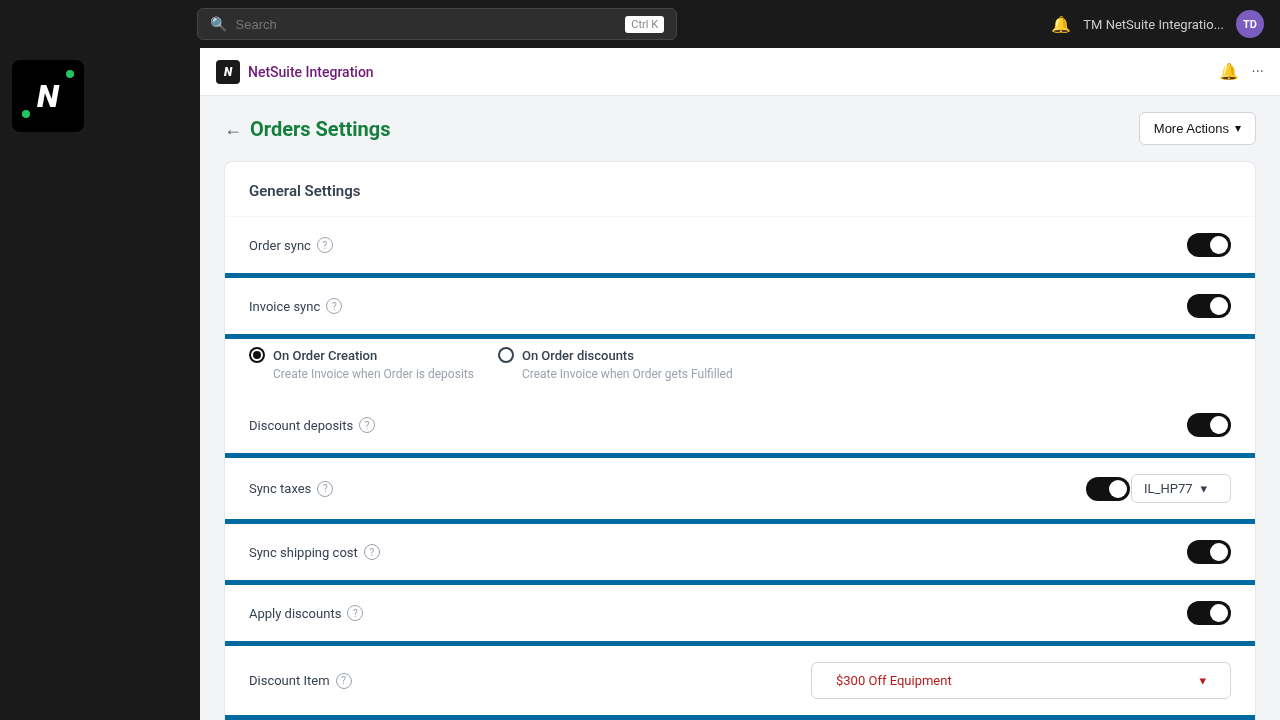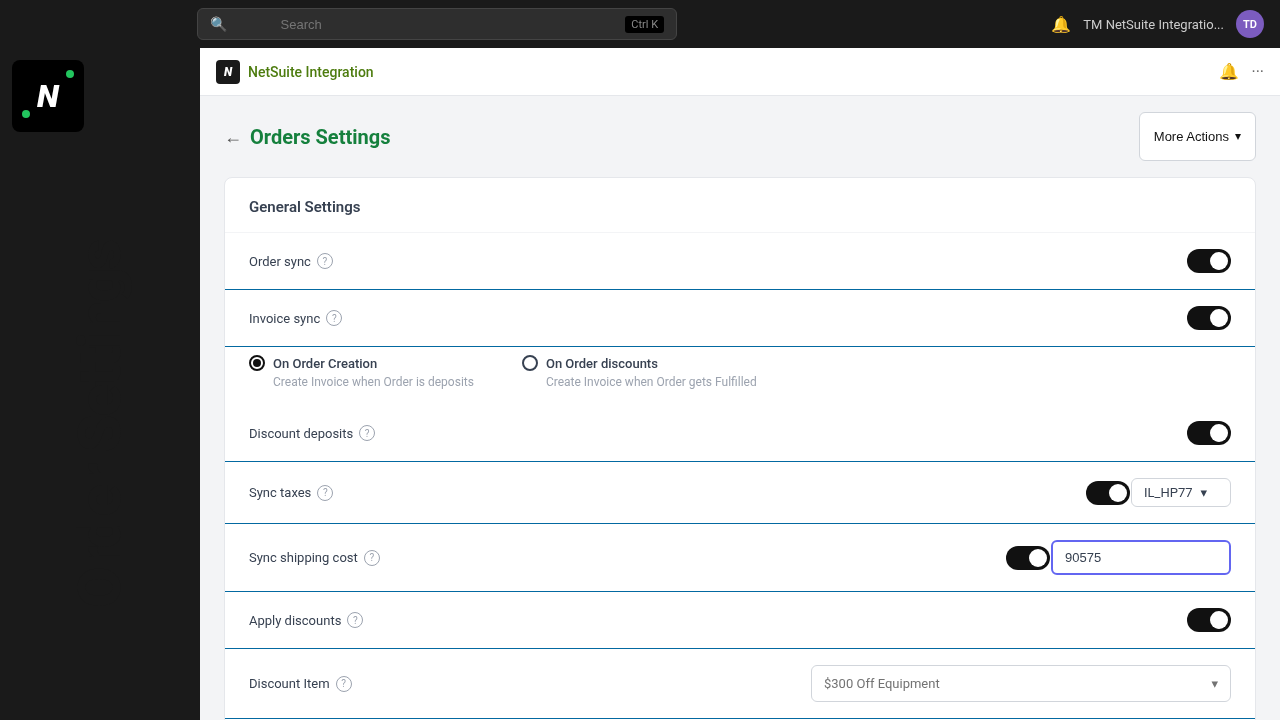--- a/index.html
+++ b/index.html
@@ -28,26 +28,25 @@
       gap: 8px;
       border: 1px solid #444;
     }
     .search-bar input {
       background: transparent;
       border: none;
       outline: none;
       color: #f9a8d4;
       font-size: 13px;
       flex: 1;
-      margin-left: 45px;
     }
     .search-shortcut {
       font-size: 11px;
       color: #888;
-      background: #000000;
+      background: #ffffff;
       padding: 2px 6px;
       border-radius: 3px;
     }
     .nav-right {
       display: flex;
       align-items: center;
       gap: 12px;
       margin-left: auto;
     }
     .bell-icon { color: #ccc; font-size: 16px; cursor: pointer; }
@@ -159,21 +158,21 @@
       width: 24px;
       height: 24px;
       background: #1a1a1a;
       border-radius: 4px;
       display: flex;
       align-items: center;
       justify-content: center;
       margin-right: 8px;
     }
     .app-icon-n { color: white; font-size: 12px; font-weight: 900; font-style: italic; }
-    .app-name { font-size: 14px; font-weight: 500; color: #4d7c0f; }
+    .app-name { font-size: 14px; font-weight: 500; color: #701a75; }
     .app-header-right {
       margin-left: auto;
       display: flex;
       align-items: center;
       gap: 12px;
     }
     .header-bell { color: #666; font-size: 16px; }
     .header-dots { color: #666; font-size: 16px; cursor: pointer; }
 
     
@@ -208,21 +207,21 @@
       font-weight: 700;
       color: #15803d;
     }
     .more-actions-btn {
       display: flex;
       align-items: flex-start;
       gap: 6px;
       background: white;
       border: 1px solid #d1d5db;
       border-radius: 6px;
-      padding: 16px 14px;
+      padding: 8px 14px;
       font-size: 13px;
       font-weight: 500;
       color: #111;
       cursor: pointer;
     }
     .chevron-down { font-size: 12px; }
 
     
     .settings-card {
       background: white;
@@ -238,21 +237,21 @@
       color: #374151;
       padding: 20px 24px 16px;
       border-bottom: 1px solid #f3f4f6;
     }
 
     
     .setting-row {
       display: flex;
       align-items: center;
       padding: 16px 24px;
-      border-bottom: 1px solid #0369a1;
+      border-bottom: 5px solid #0369a1;
       min-height: 56px;
     }
     .setting-row:last-child { border-bottom: none; }
     .setting-label {
       font-size: 13px;
       color: #374151;
       display: flex;
       align-items: center;
       gap: 6px;
       min-width: 280px;
@@ -296,21 +295,21 @@
       top: 3px;
       transition: left 0.2s;
     }
     .toggle.on .toggle-thumb { left: 23px; }
 
     
     .invoice-sub-row {
       padding: 8px 24px 16px;
       display: flex;
       align-items: flex-start;
-      gap: 48px;
+      gap: 24px;
       background: white;
     }
     .radio-option {
       display: flex;
       flex-direction: column;
       gap: 4px;
     }
     .radio-label-row {
       display: flex;
       align-items: center;
@@ -372,23 +371,23 @@
     }
 
     
     .large-dropdown {
       display: flex;
       align-items: center;
       justify-content: space-between;
       background: white;
       border: 1px solid #d1d5db;
       border-radius: 6px;
-      padding: 10px 12px;
-      font-size: 13px;
-      color: #737373;
+      padding: 10px 24px;
+      font-size: 13px;
+      color: #b91c1c;
       cursor: pointer;
       width: 420px;
     }
 
     
     .save-area {
       display: flex;
       justify-content: flex-end;
       padding: 16px 24px;
       background: white;
@@ -535,21 +534,20 @@
 
         <div class="setting-row">
           <div class="setting-label">
             <span>Sync shipping cost</span>
             <span class="help-icon">?</span>
           </div>
           <div class="setting-control">
             <div class="toggle on">
               <div class="toggle-thumb"></div>
             </div>
-            <input class="text-input" type="text" value="90575" style="">
           </div>
         </div>
 
         <div class="setting-row">
           <div class="setting-label">
             <span>Apply discounts</span>
             <span class="help-icon">?</span>
           </div>
           <div class="setting-control">
             <div class="toggle on">

